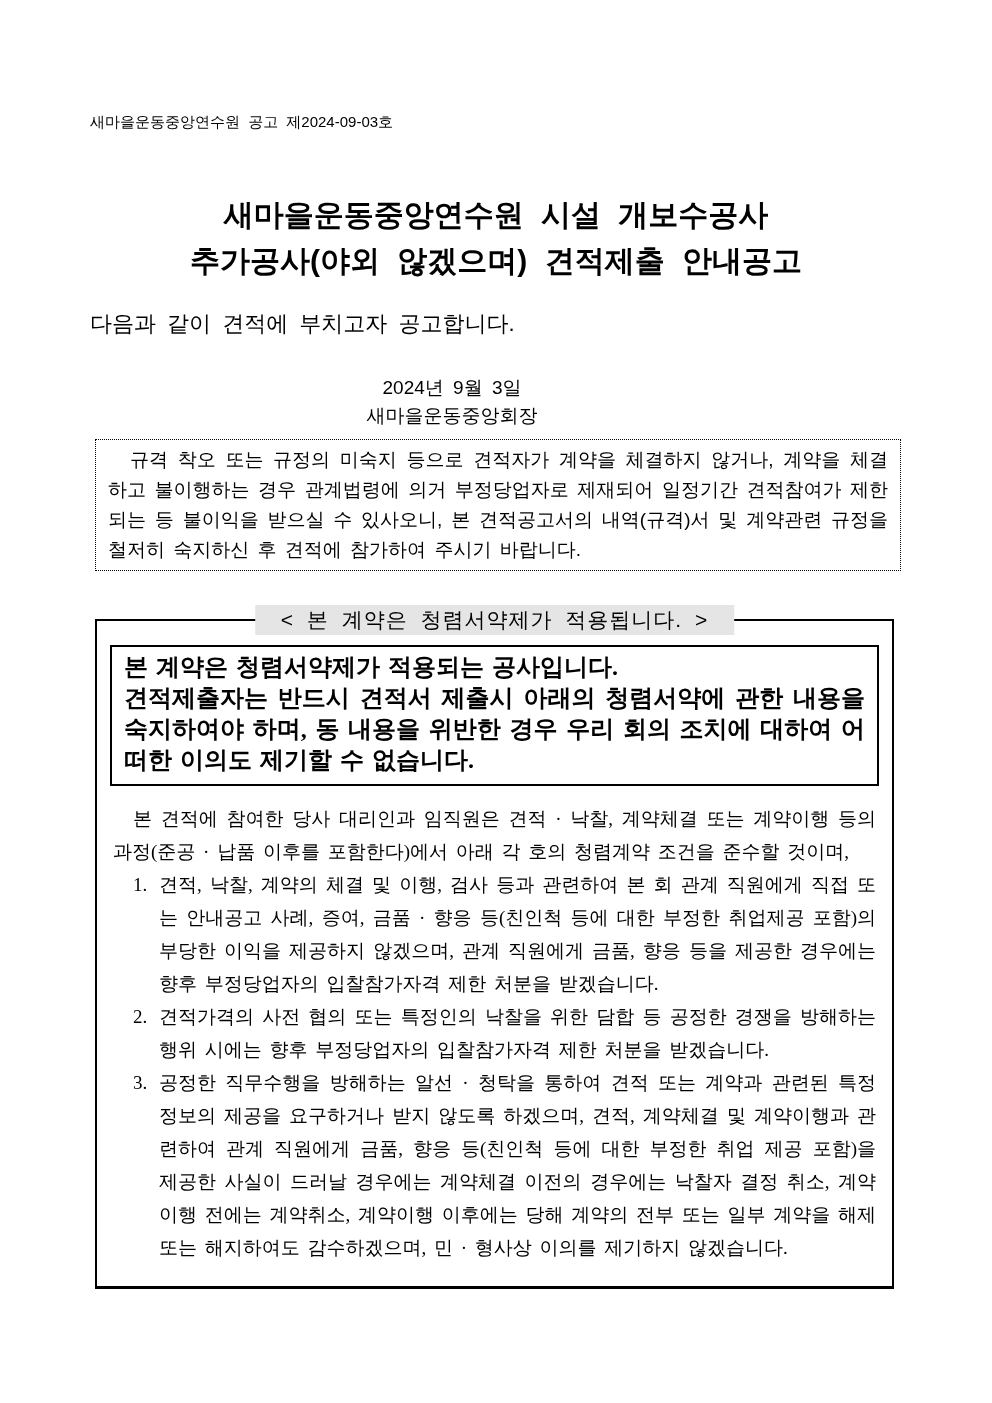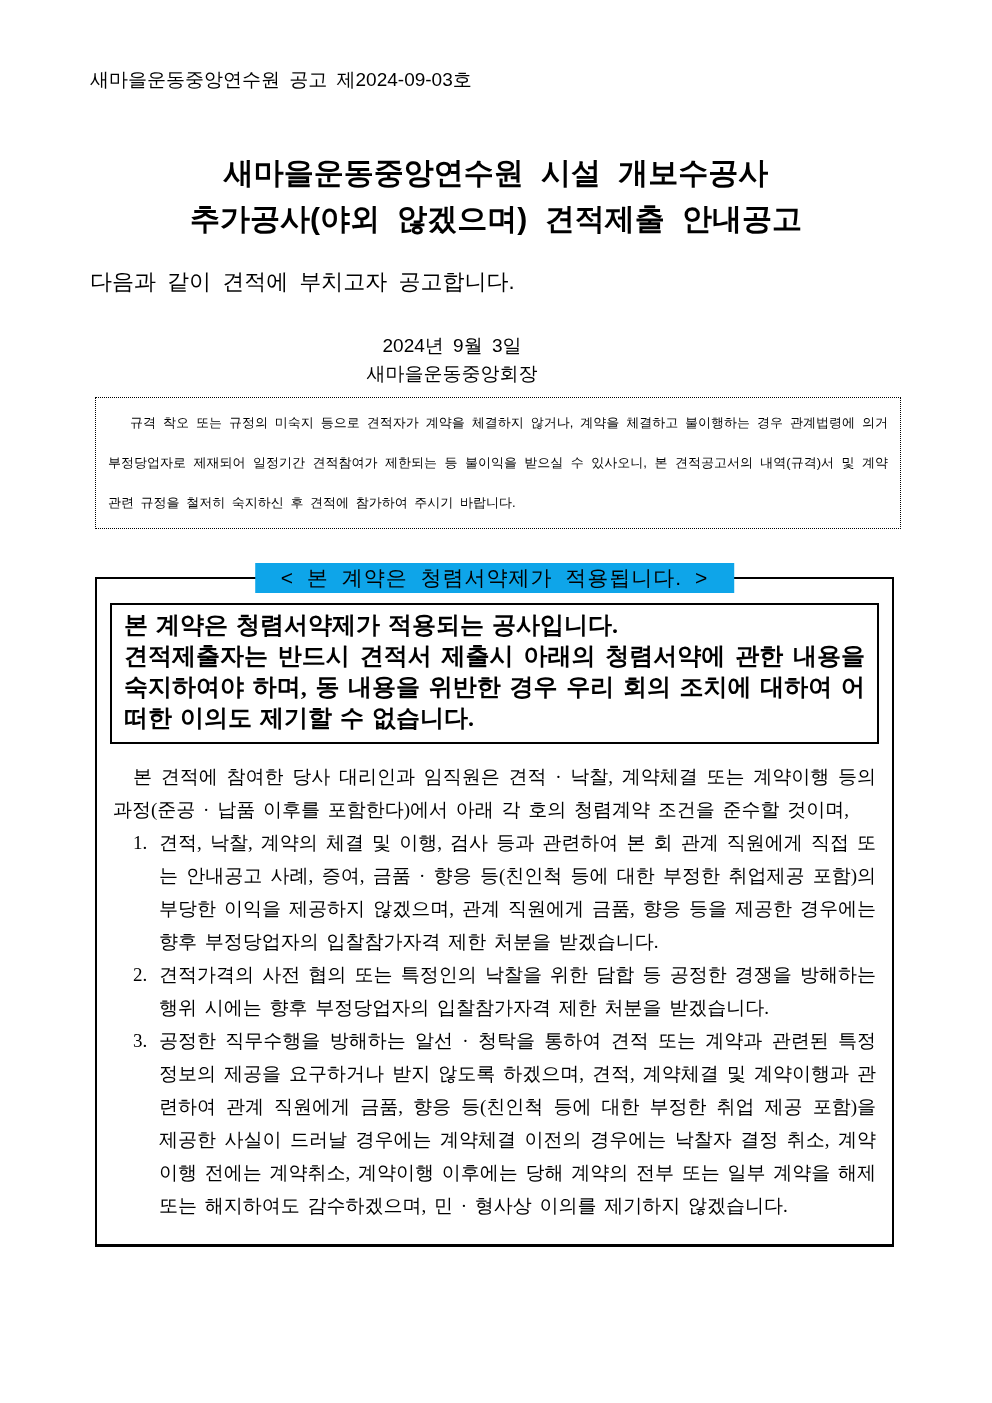--- a/index.html
+++ b/index.html
@@ -6,22 +6,22 @@
   html,body { background:#ffffff; }
   body {
     width:992px; height:1403px;
     font-family:"Liberation Sans", sans-serif;
     color:#000;
     overflow:hidden;
     position:relative;
   }
   
   .doc-number {
-    margin:68px 88px 0 90px;
-    font-size:19px; line-height:24px;
+    margin:110px 88px 0 90px;
+    font-size:15px; line-height:24px;
     word-spacing:4px;
   }
   
   .doc-title {
     margin-top:58px;
     text-align:center;
     font-weight:bold;
     font-size:30px;
     line-height:46px;
     letter-spacing:0px;
@@ -36,39 +36,39 @@
     margin:38px 88px 0 0;
     text-align:center;
     font-size:19px; line-height:28px;
     word-spacing:4px;
   }
   
   .caution-box {
     margin:9px 91px 0 95px;
     border:1px dotted #000;
     padding:5px 12px;
-    font-size:13px;
-    line-height:40px;
+    font-size:19px;
+    line-height:30px;
     text-align:justify;
     word-spacing:3px;
   }
   .caution-box p { text-indent:22px; }
   
   .integrity-box {
     position:relative;
     margin:48px 98px 0 95px;
     border:2px solid #000;
     border-bottom-width:3px;
     padding-bottom:22px;
   }
   .integrity-heading {
     position:absolute;
     top:-16px; left:50%;
     transform:translateX(-50%);
-    background:#0ea5e9;
+    background:#e5e5e5;
     padding:0 26px;
     white-space:nowrap;
     font-size:21px;
     line-height:30px;
     letter-spacing:1px;
     word-spacing:6px;
   }
   
   .notice-box {
     margin:24px 13px 0 13px;

